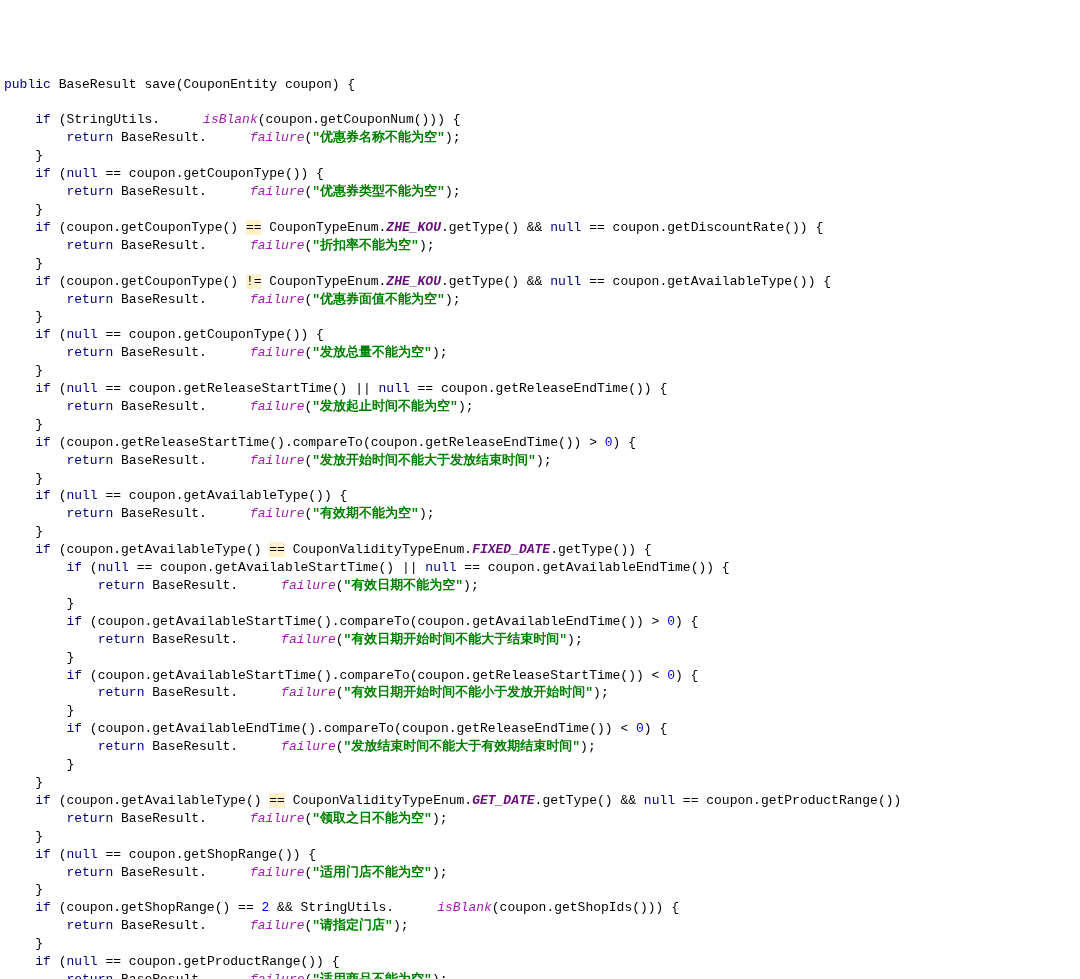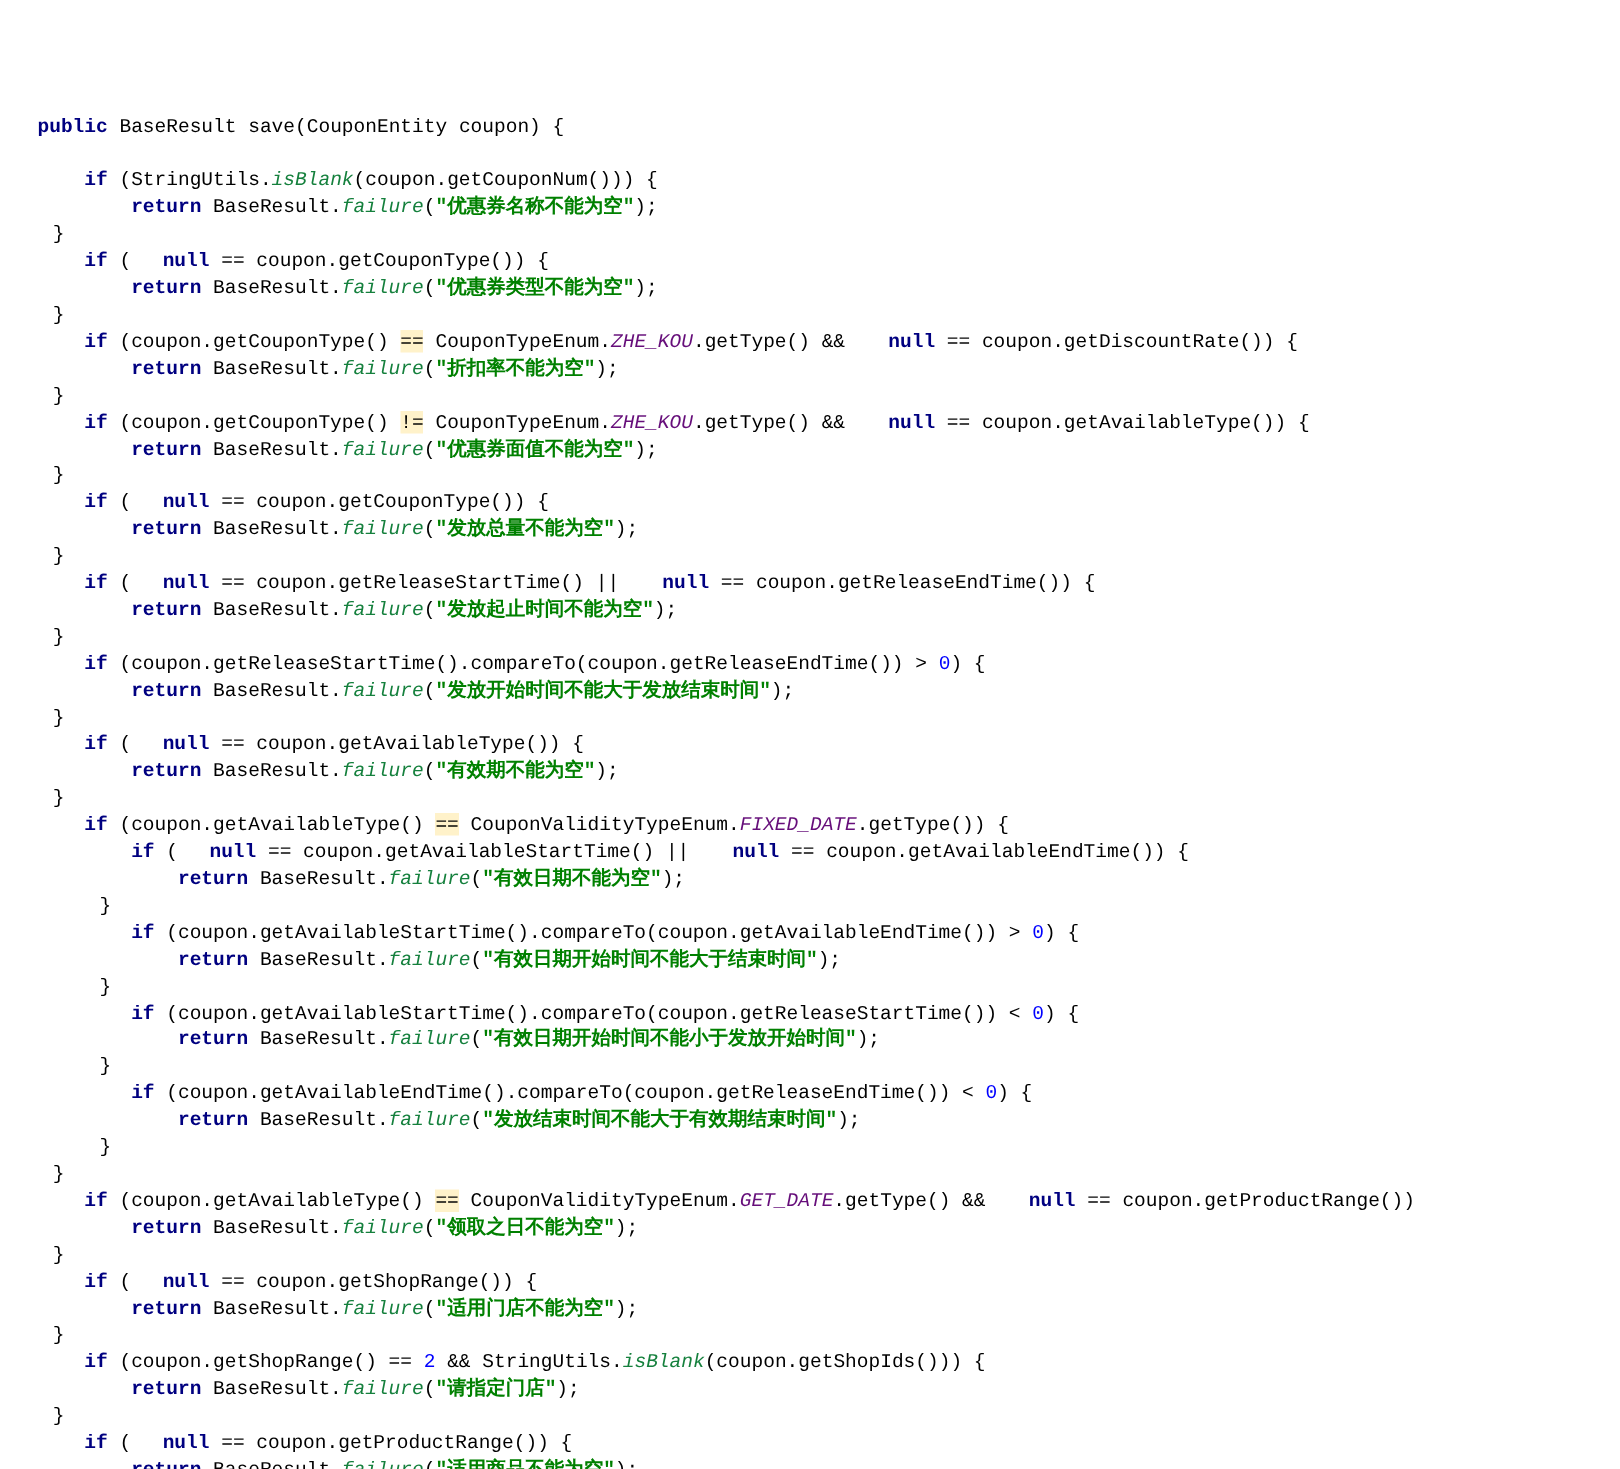--- a/index.html
+++ b/index.html
@@ -6,24 +6,24 @@
     margin: 0;
     padding: 4px;
     background: #ffffff;
     font-family: "Consolas", "Courier New", monospace;
     font-size: 13px;
     line-height: 17.9px;
     white-space: pre;
     color: #000000;
     overflow-x: hidden;
   }
-  .k   { color: #000080; font-weight: bold; margin-left: 21px; }                       
-  .sm  { color: #15803d; font-style: italic; }   
+  .k   { color: #000080; font-weight: normal; }                       
+  .sm  { color: #a21caf; font-style: italic; margin-left: 43px; }   
   .s   { color: #008000; font-weight: bold; }    
-  .cn  { color: #660e7a; font-weight: normal; font-style: italic; } 
+  .cn  { color: #660e7a; font-weight: bold; font-style: italic; } 
   .n   { color: #0000ff; }                       
   .hl  { background: #fff2ca; }                  
   pre  { margin: 0; font-family: inherit; }
 </style>
 </head>
 <body>
 
 
 
 <pre><span class="k">public</span> <span>BaseResult</span> <span>save</span>(<span>CouponEntity</span> <span>coupon</span>) {

